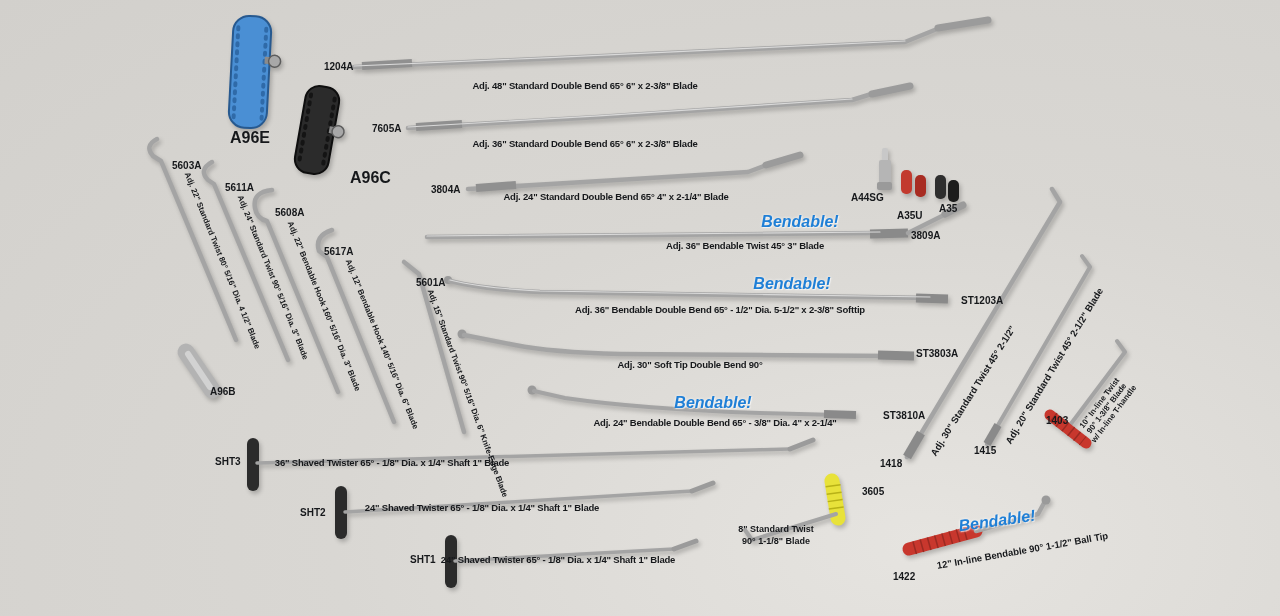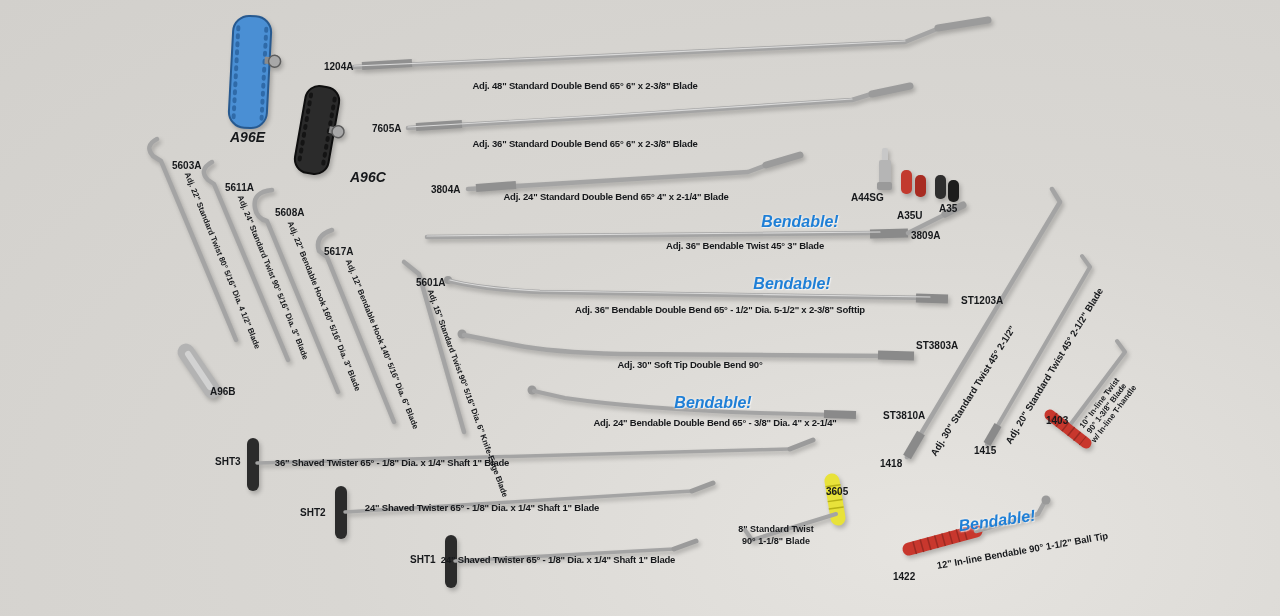--- a/index.html
+++ b/index.html
@@ -8,21 +8,21 @@
     --handle-yellow:#e8e23a; --rod:#a4a4a4;
   }
   html,body{margin:0;padding:0;}
   body{font-family:"Liberation Sans",sans-serif;}
   .stage{
     position:relative;width:1280px;height:616px;overflow:hidden;
     background:radial-gradient(ellipse at 72% 88%, #e6e4e0 0%, var(--background) 45%, #d2d0cc 100%);
   }
   svg.art{position:absolute;left:0;top:0;filter:drop-shadow(2px 3px 2px rgba(0,0,0,.22));}
   .part{position:absolute;font-weight:bold;font-size:10px;color:var(--text);white-space:nowrap;}
-  .part.big{font-size:14px;font-style:italic;}
+  .part.big{font-size:16px;}
   .desc{position:absolute;font-weight:bold;font-size:9.5px;letter-spacing:-0.2px;color:var(--text);white-space:nowrap;transform:translateX(-50%);}
   .desc2{position:absolute;font-weight:bold;font-size:9px;color:var(--text);white-space:nowrap;transform:translateX(-50%);}
   .bendable{position:absolute;font-weight:bold;font-style:italic;font-size:16px;color:var(--bendable);white-space:nowrap;transform:translateX(-50%);text-shadow:0 0 3px rgba(255,255,255,.9),1px 1px 0 rgba(255,255,255,.5);}
   .bendable.tilt{transform:translateX(-50%) rotate(-8deg);}
   .rot{position:absolute;font-weight:bold;font-size:8px;color:var(--text);white-space:nowrap;transform-origin:0 0;}
   .rot.r95{font-size:9.5px;}
   .rot .ln{display:block;text-align:center;line-height:9px;}
 </style>
 </head>
 <body>
@@ -179,31 +179,31 @@
   <div class="part big" style="left:350px;top:169px">A96C</div>
   <div class="part" style="left:210px;top:386px">A96B</div>
   <div class="part" style="left:324px;top:61px">1204A</div>
   <div class="part" style="left:372px;top:123px">7605A</div>
   <div class="part" style="left:431px;top:184px">3804A</div>
   <div class="part" style="left:851px;top:192px">A44SG</div>
   <div class="part" style="left:897px;top:210px">A35U</div>
   <div class="part" style="left:939px;top:203px">A35</div>
   <div class="part" style="left:911px;top:230px">3809A</div>
   <div class="part" style="left:961px;top:295px">ST1203A</div>
-  <div class="part" style="left:916px;top:340px">ST3803A</div>
+  <div class="part" style="left:916px;top:348px">ST3803A</div>
   <div class="part" style="left:883px;top:410px">ST3810A</div>
   <div class="part" style="left:172px;top:160px">5603A</div>
   <div class="part" style="left:225px;top:182px">5611A</div>
   <div class="part" style="left:275px;top:207px">5608A</div>
   <div class="part" style="left:324px;top:246px">5617A</div>
   <div class="part" style="left:416px;top:277px">5601A</div>
   <div class="part" style="left:215px;top:456px">SHT3</div>
   <div class="part" style="left:300px;top:507px">SHT2</div>
   <div class="part" style="left:410px;top:554px">SHT1</div>
-  <div class="part" style="left:826px;top:486px">3605</div>
+  <div class="part" style="left:862px;top:486px">3605</div>
   <div class="part" style="left:880px;top:458px">1418</div>
   <div class="part" style="left:974px;top:445px">1415</div>
   <div class="part" style="left:1046px;top:415px">1403</div>
   <div class="part" style="left:893px;top:571px">1422</div>
 
   <div class="desc" style="left:585px;top:80px">Adj. 48" Standard Double Bend 65° 6" x 2-3/8" Blade</div>
   <div class="desc" style="left:585px;top:138px">Adj. 36" Standard Double Bend 65° 6" x 2-3/8" Blade</div>
   <div class="desc" style="left:616px;top:191px">Adj. 24" Standard Double Bend 65° 4" x 2-1/4" Blade</div>
   <div class="desc" style="left:745px;top:240px">Adj. 36" Bendable Twist 45° 3" Blade</div>
   <div class="desc" style="left:720px;top:304px">Adj. 36" Bendable Double Bend 65° - 1/2" Dia. 5-1/2" x 2-3/8" Softtip</div>

